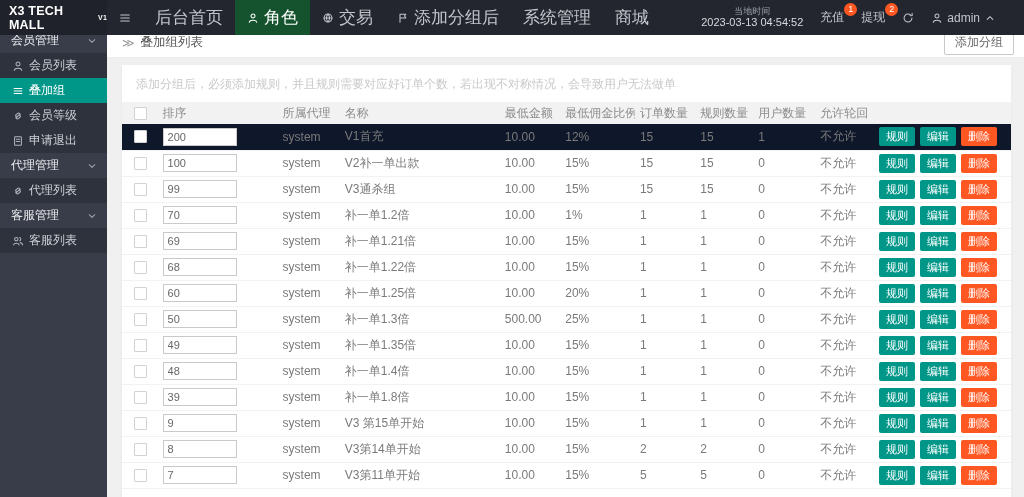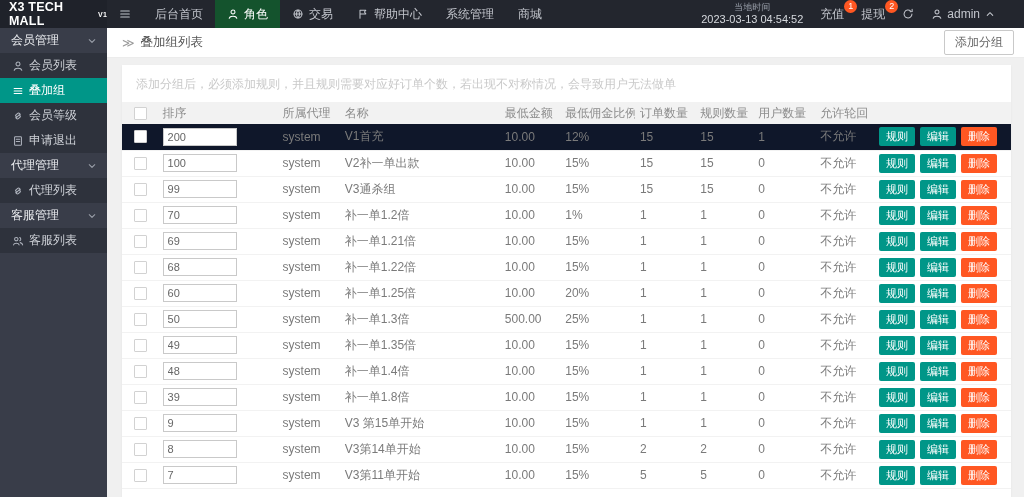--- a/index.html
+++ b/index.html
@@ -2,25 +2,25 @@
 <html><head>
 <meta charset="utf-8">
 <style>
   * { margin:0; padding:0; box-sizing:border-box; }
   html,body { width:1024px; height:497px; overflow:hidden; }
   body { font-family:"Liberation Sans","DejaVu Sans",sans-serif; background:#f0f0f0; }
 
   .icon svg { width:12px; height:12px; display:block; }
 
   
-  .navbar { position:absolute; top:0; left:0; width:1024px; height:28px; background:#23262e; display:flex; align-items:stretch; z-index:20; }
+  .navbar { position:absolute; top:0; left:0; width:1024px; height:35px; background:#23262e; display:flex; align-items:stretch; z-index:20; }
   .logo { width:107px; background:#1f222a; color:#fff; font-weight:bold; font-size:12.5px; display:flex; align-items:center; padding-left:9px; letter-spacing:.2px; flex:none; }
   .logo sup { font-size:7px; margin-left:2px; }
   .hamburger { display:flex; align-items:center; padding:0 12px; color:#c2c5cc; }
-  .nav-item { display:flex; align-items:center; gap:5px; padding:0 12px; font-size:12px; color:#c2c5cc; cursor:default; }
+  .nav-item { display:flex; align-items:center; gap:5px; padding:0 12px; font-size:17px; color:#c2c5cc; cursor:default; }
   .nav-item.active { background:#14532d; color:#fff;justify-content:space-between; }
   .nav-right { margin-left:auto; display:flex; align-items:center; gap:17px; padding-right:28px; }
   .time-block { text-align:center; line-height:1.2; }
   .time-label { font-size:9px; color:#9aa0ab; }
   .time-value { font-size:11px; color:#d6d9de; }
   .badge-item { position:relative; font-size:12px; color:#c2c5cc; }
   .badge { position:absolute; top:-6px; right:-13px; background:#ff5722; color:#fff; font-size:9px; min-width:13px; height:13px; line-height:13px; border-radius:7px; text-align:center; padding:0 2px; }
   .nav-user { display:flex; align-items:center; gap:4px; font-size:12px; color:#c2c5cc; }
   .nav-iconbtn { color:#c2c5cc; display:flex; align-items:center; }
 
@@ -90,21 +90,21 @@
           </svg>
         </span>
         <span>交易</span>
       </div>
       <div class="nav-item">
         <span class="icon">
           <svg viewBox="0 0 14 14" fill="none" stroke="currentColor" stroke-width="1.2" stroke-linecap="round" stroke-linejoin="round">
             <path d="M3.5 12V2.5h6.8l-1.6 2.2 1.6 2.2H3.5"></path>
           </svg>
         </span>
-        <span>帮助中心</span>
+        <span>添加分组后</span>
       </div>
       <div class="nav-item">
         <span>系统管理</span>
       </div>
       <div class="nav-item">
         <span>商城</span>
       </div>
     </div>
 
   <div class="nav-right">

